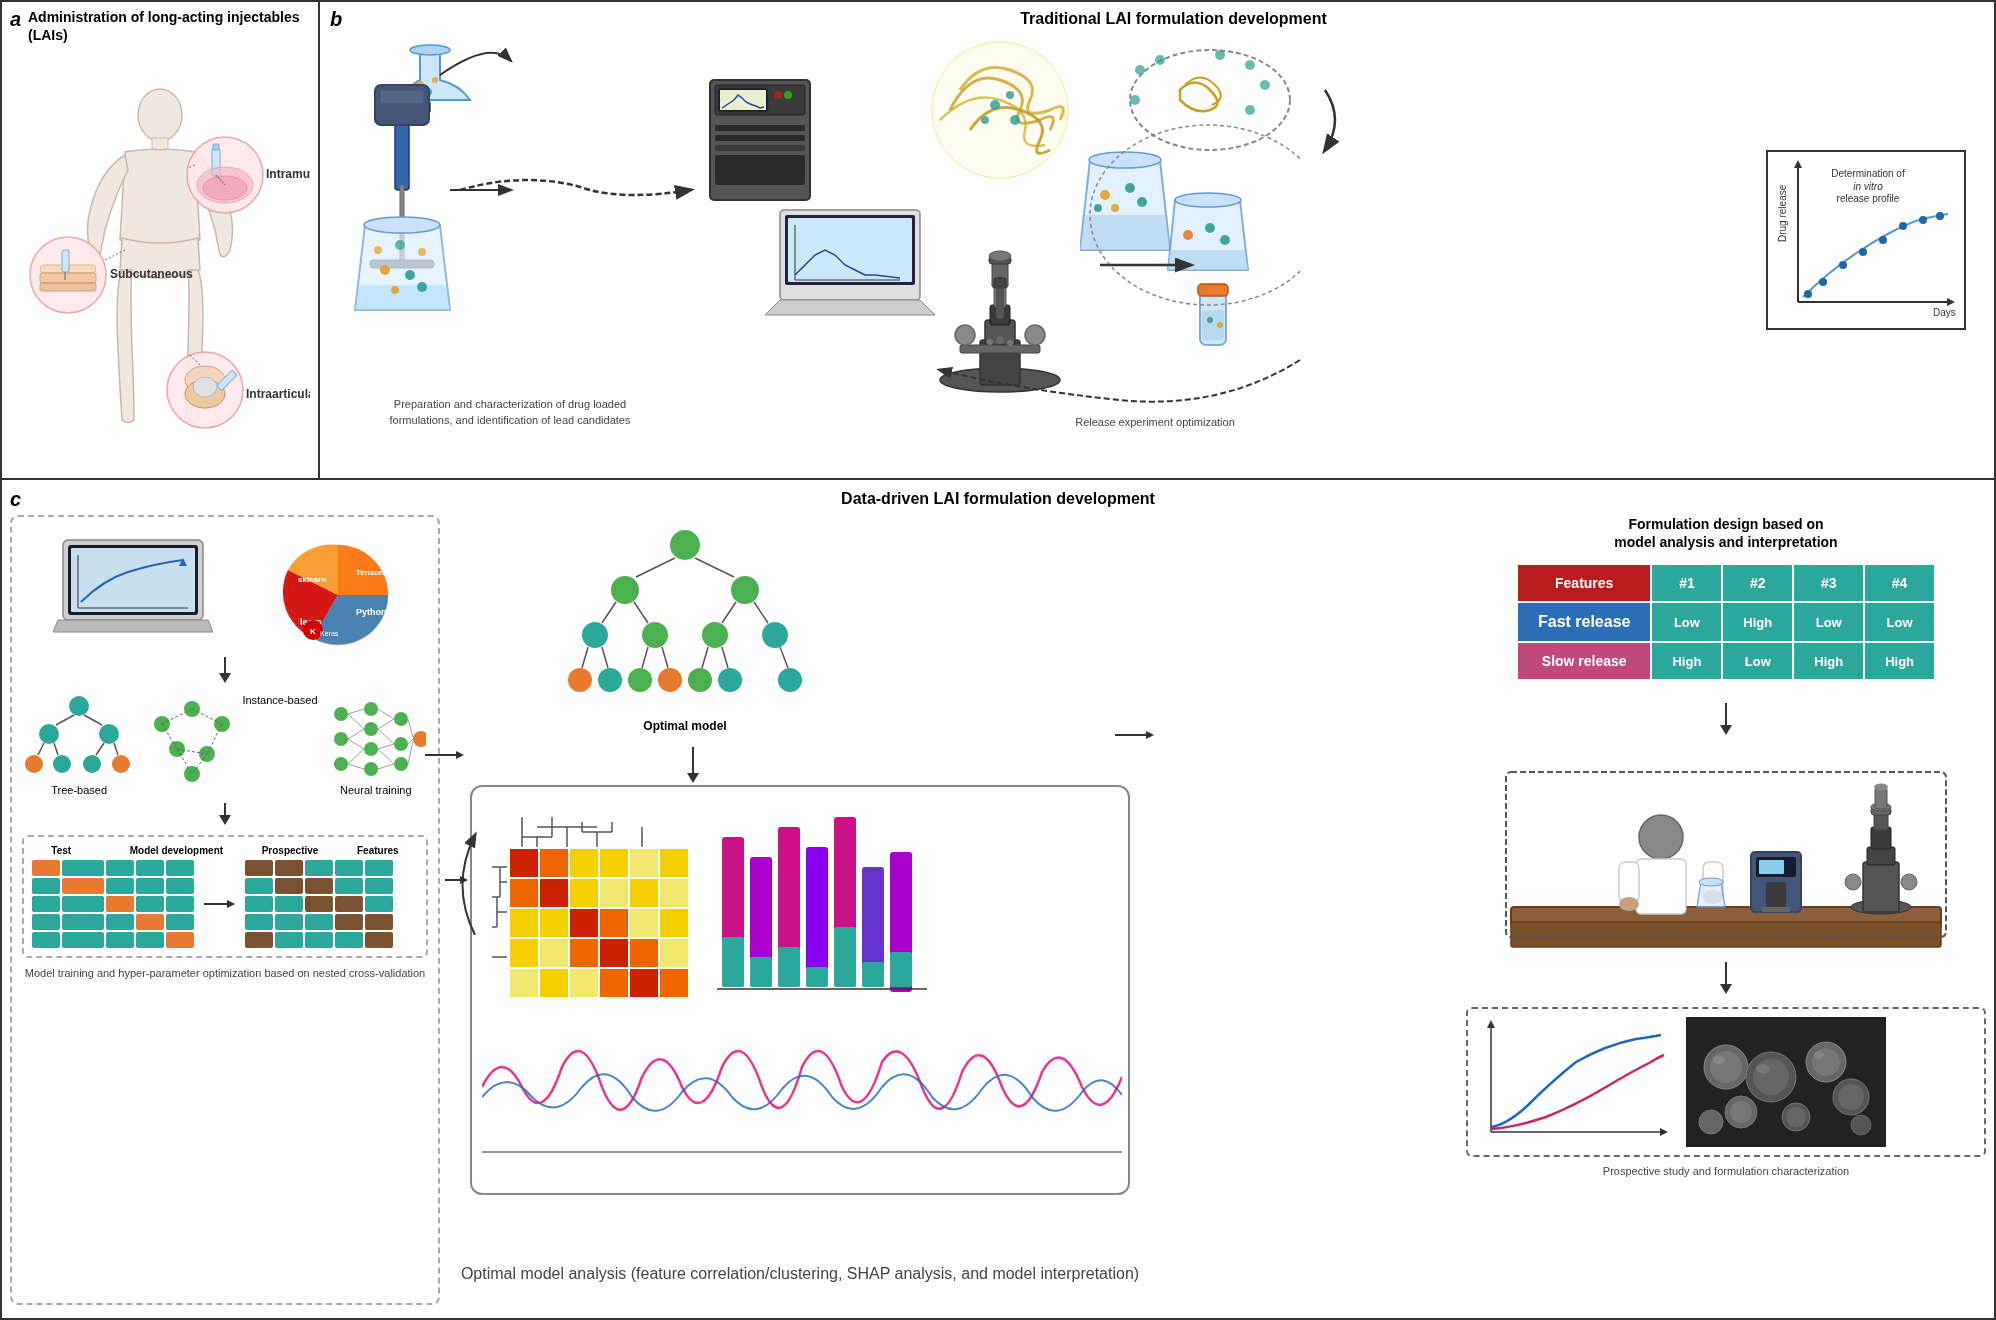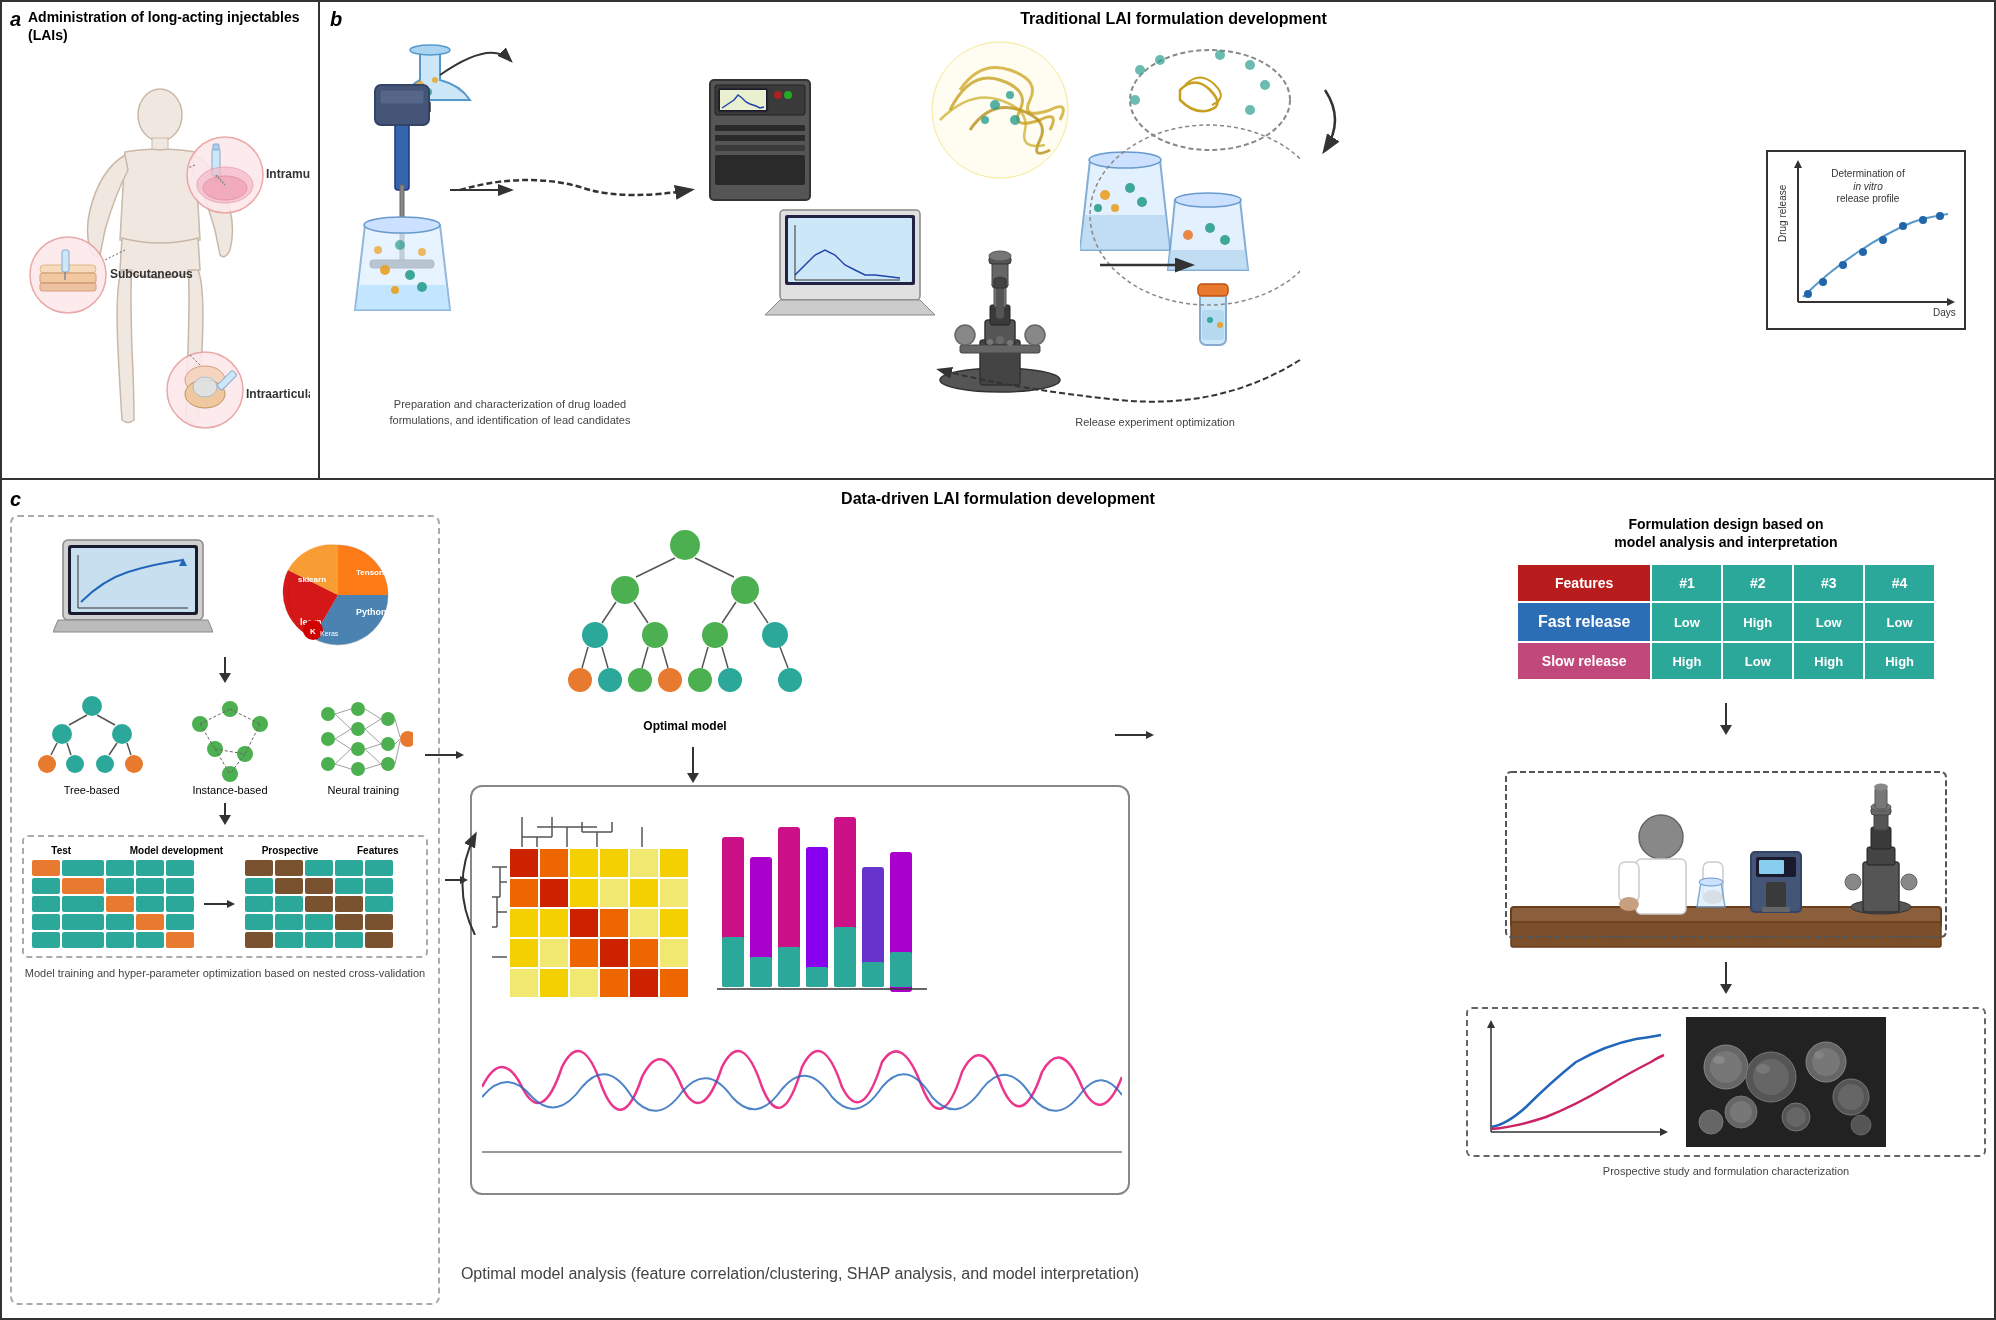--- a/index.html
+++ b/index.html
@@ -419,21 +419,21 @@
             <line x1="50" y1="21" x2="32" y2="31" stroke="#555" stroke-width="1.5"></line>
             <line x1="60" y1="21" x2="78" y2="31" stroke="#555" stroke-width="1.5"></line>
             <line x1="20" y1="49" x2="14" y2="61" stroke="#555" stroke-width="1.5"></line>
             <line x1="30" y1="49" x2="34" y2="61" stroke="#555" stroke-width="1.5"></line>
             <line x1="80" y1="49" x2="72" y2="61" stroke="#555" stroke-width="1.5"></line>
             <line x1="90" y1="49" x2="94" y2="61" stroke="#555" stroke-width="1.5"></line>
           </svg>
           <div style="font-size:11px;text-align:center;">Tree-based</div>
         </div>
 
-        <div style="display:flex;flex-direction:column;">
+        <div style="display:flex;flex-direction:row;">
           <svg width="100" height="90" viewBox="0 0 100 90">
 
             <circle cx="20" cy="30" r="8" fill="#4caf50"></circle>
             <circle cx="50" cy="15" r="8" fill="#4caf50"></circle>
             <circle cx="80" cy="30" r="8" fill="#4caf50"></circle>
             <circle cx="35" cy="55" r="8" fill="#4caf50"></circle>
             <circle cx="65" cy="60" r="8" fill="#4caf50"></circle>
             <circle cx="50" cy="80" r="8" fill="#4caf50"></circle>
 
             <line x1="20" y1="30" x2="50" y2="15" stroke="#666" stroke-width="1" stroke-dasharray="3,2"></line>

